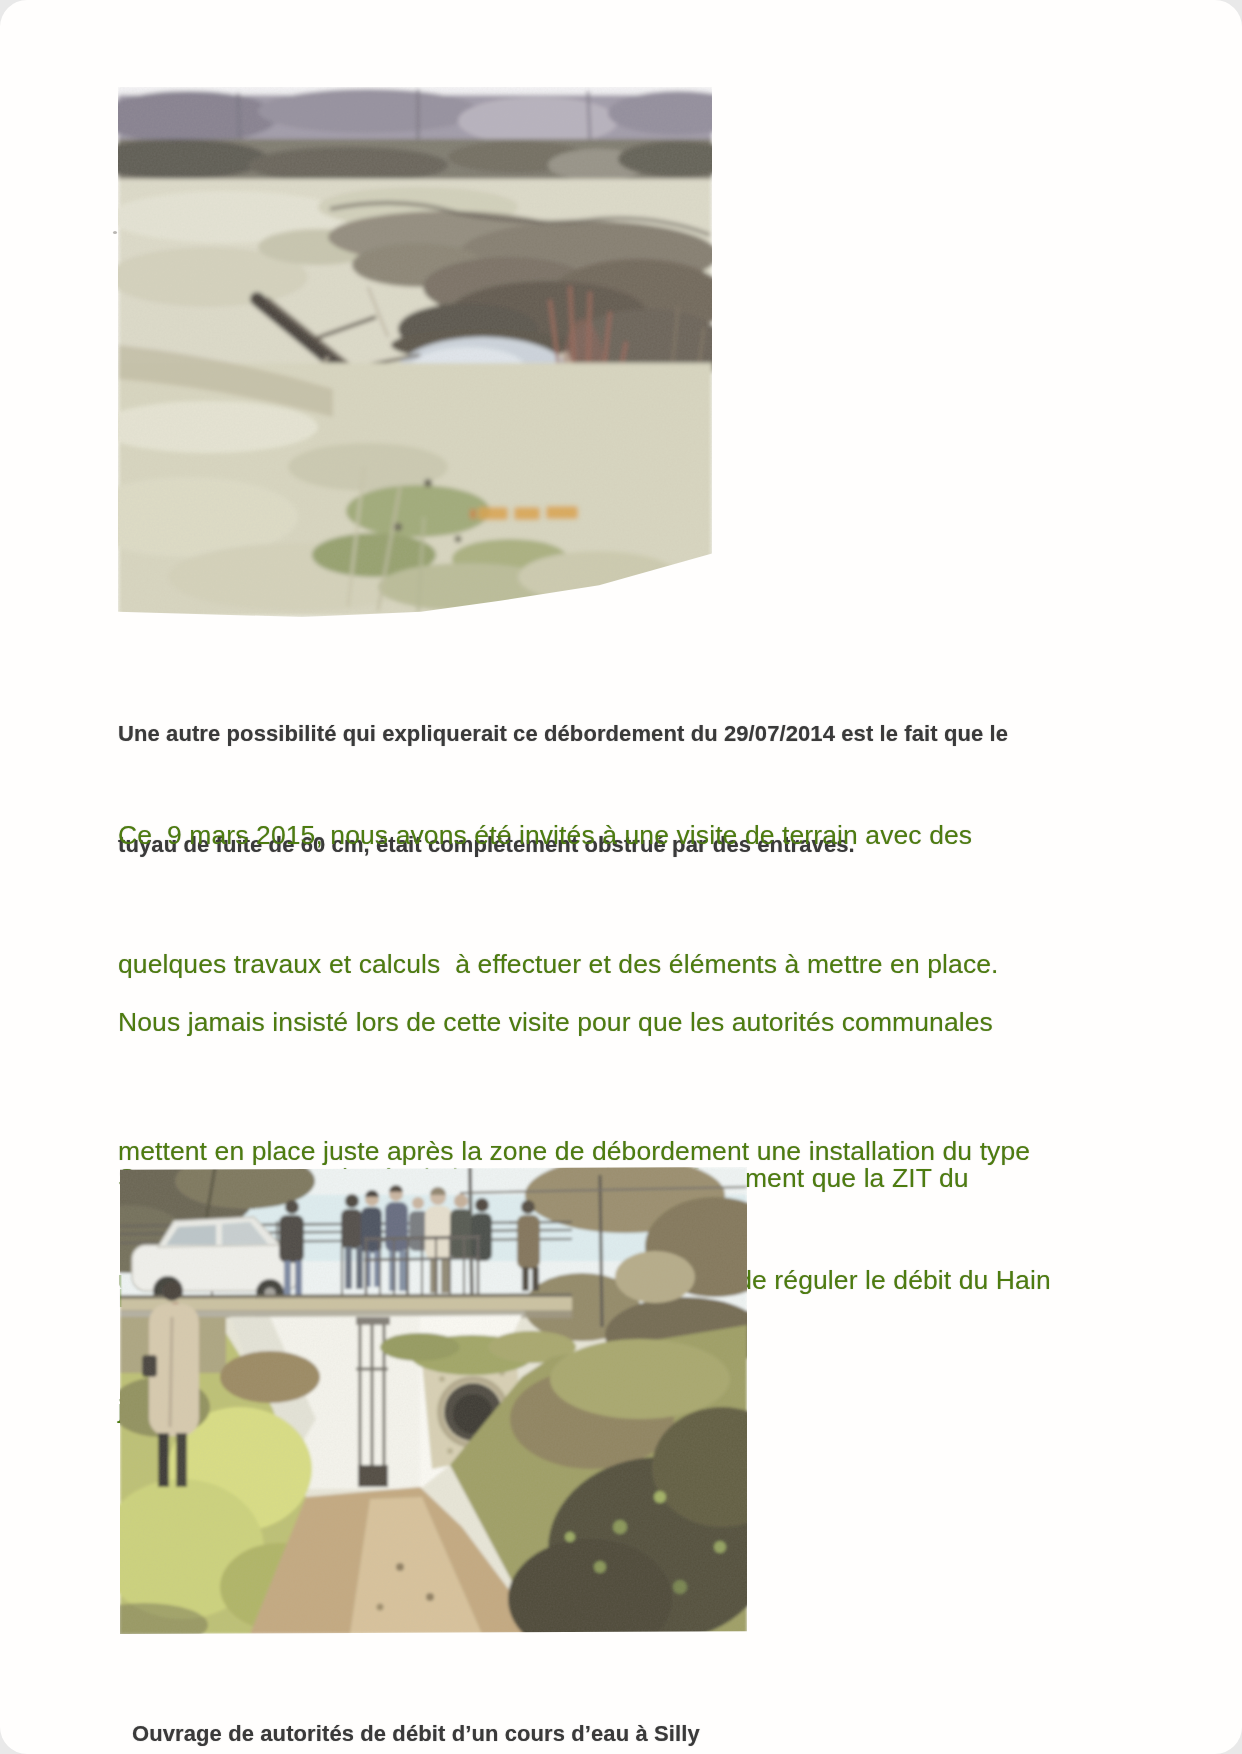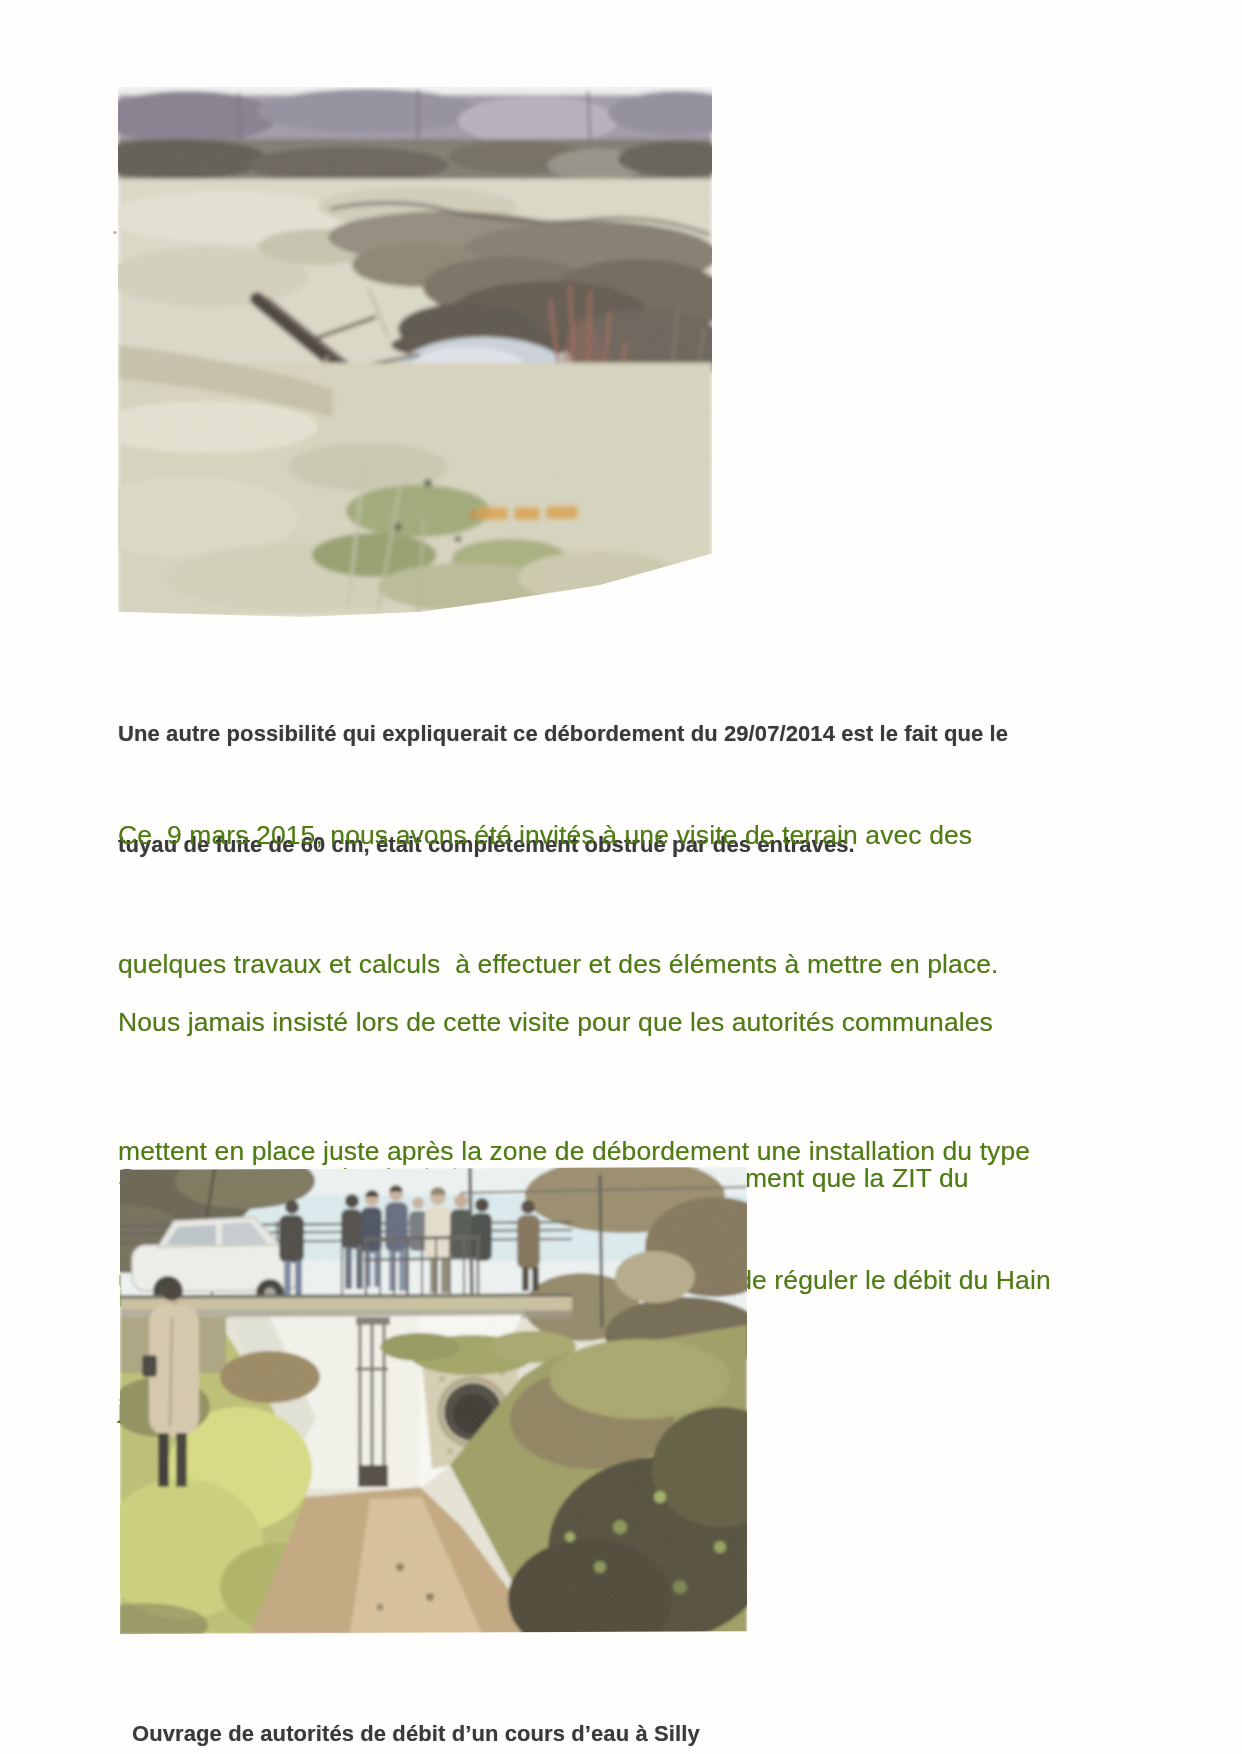--- a/index.html
+++ b/index.html
@@ -4,20 +4,21 @@
 <style>
   html,body{margin:0;padding:0;background:#e9e9e9;}
   .page{
     position:relative;
     width:1242px;height:1754px;
     margin:0 auto;
     background:#fffefd;
     overflow:hidden;
     font-family:"Liberation Sans", sans-serif;
     color:#4a4a4a;
+    border-radius:27px;
   }
   .txt{position:absolute;white-space:pre-wrap;}
   .body-par{
     left:118px;
     font-size:26.5px;
     line-height:43px;
     color:#4d7c0f;
     letter-spacing:.1px;
     text-shadow:0 0 1px rgba(90,90,90,.45);
   }

